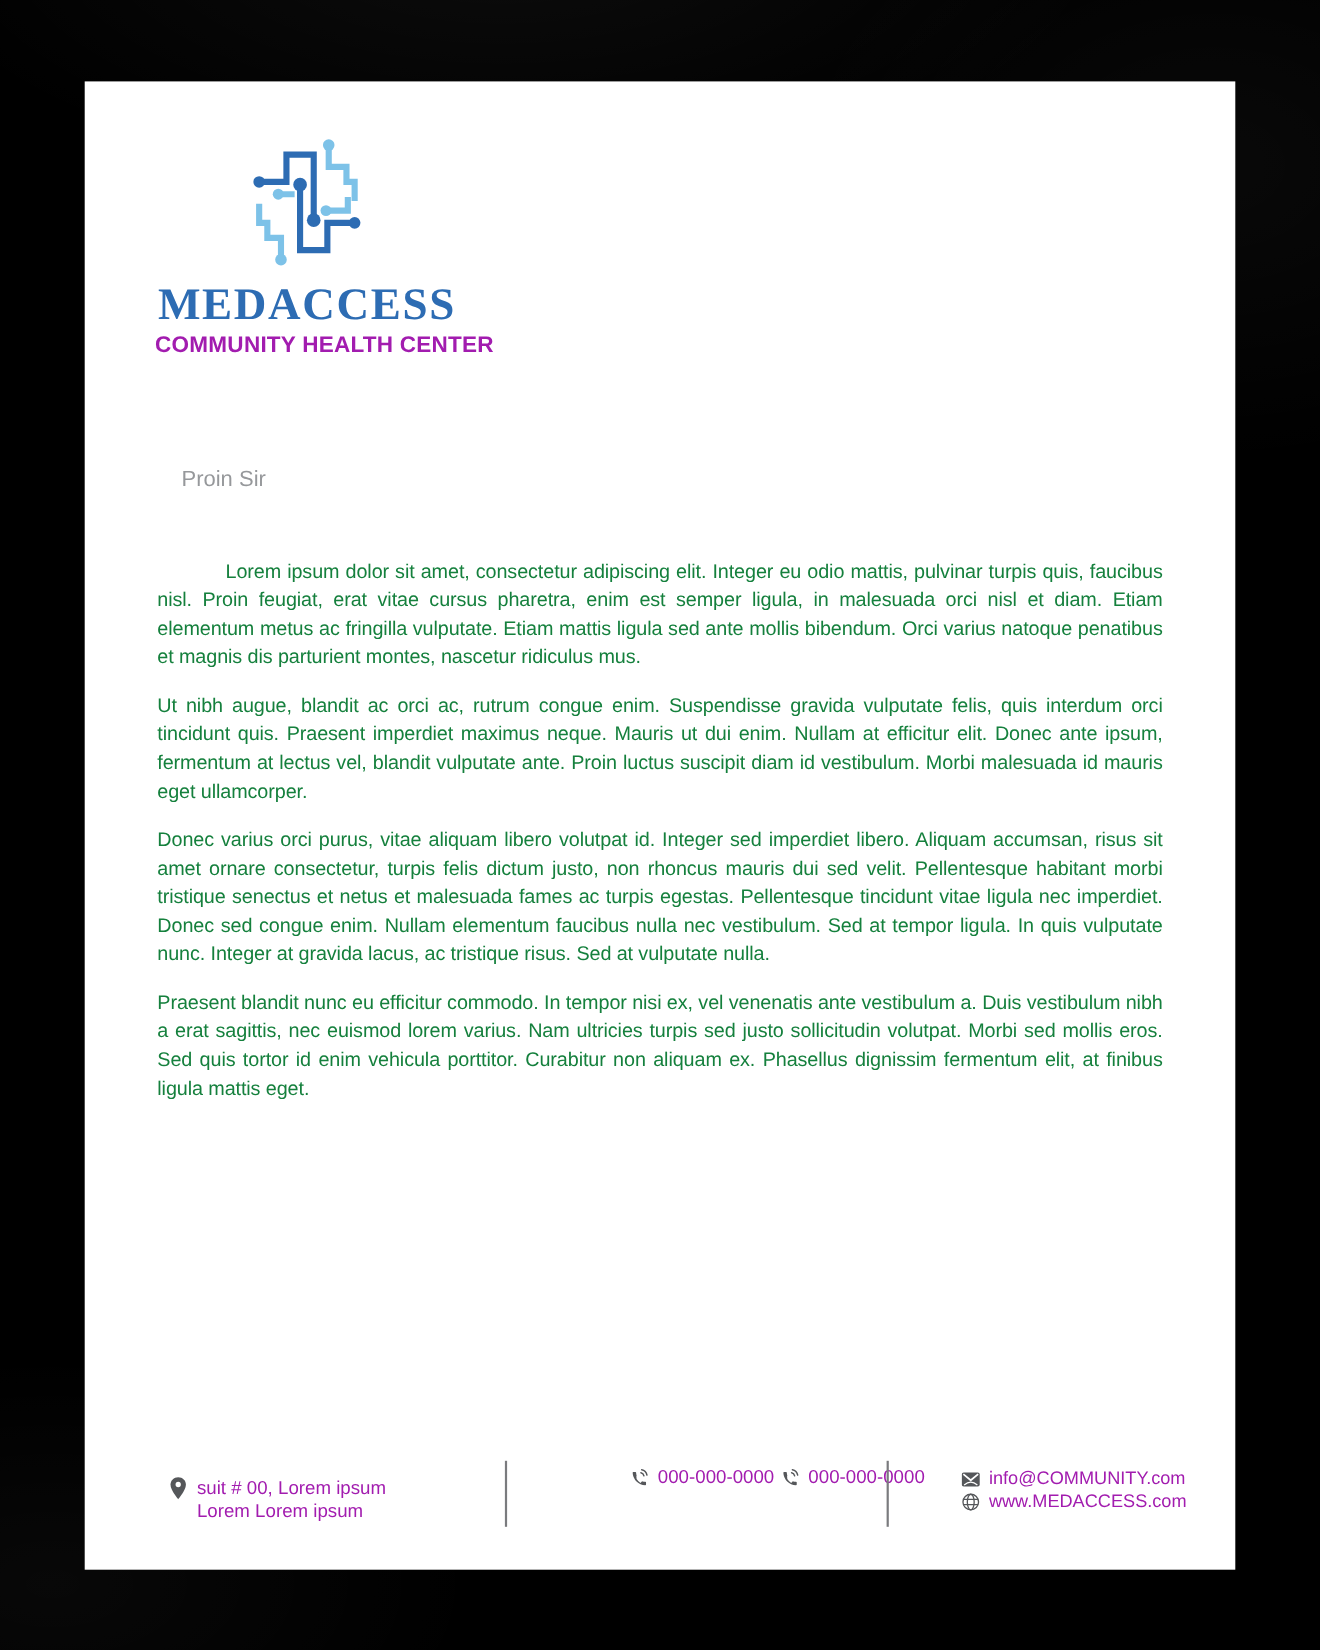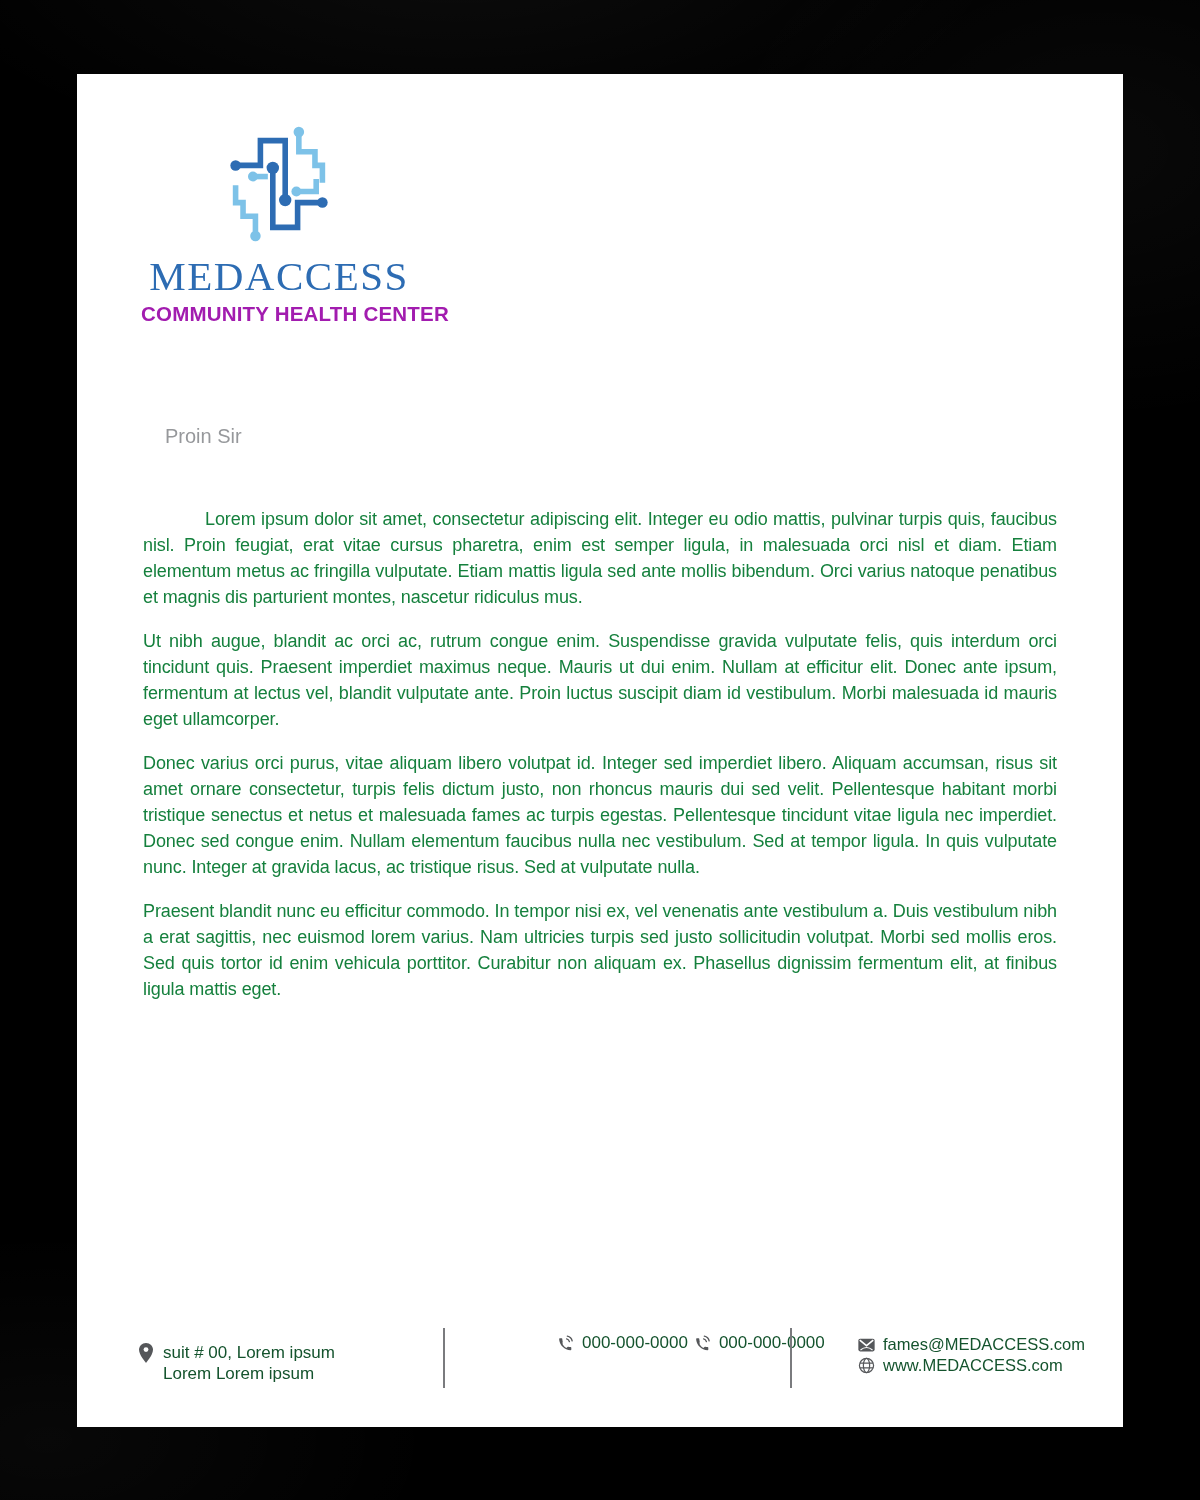--- a/index.html
+++ b/index.html
@@ -13,37 +13,37 @@
     font-family:"Liberation Sans", sans-serif;
   }
   .page{
     position:absolute;left:77px;top:74px;width:1046px;height:1353px;
     background:#ffffff;
   }
   
   .brand{position:absolute;left:64px;top:48px;width:276px;text-align:center;}
   .logo{display:block;width:136px;height:124px;margin:0 auto 10px;}
   .brand-title{
-    margin:0;font-family:"Liberation Serif", serif;font-weight:400;
+    margin:0;font-family:"Liberation Serif", serif;font-weight:700;
     font-size:41px;line-height:1;letter-spacing:1.5px;color:#2d6cb3;white-space:nowrap;
   }
   .brand-sub{
     margin-top:7px;font-weight:700;font-size:20.5px;line-height:1;
     letter-spacing:0.2px;color:#a21caf;white-space:nowrap;
   }
   
   .letter{position:absolute;left:66px;right:66px;top:350px;color:#a8aaad;}
   .salutation{margin:0 0 58px 22px;font-size:20px;color:#96989b;line-height:24px;}
   .para{
     margin:0 0 18px;font-size:18px;line-height:26px;letter-spacing:-0.1px;
     text-align:justify;color:#15803d;
   }
   .para.indent{text-indent:62px;}
   
-  .footer{position:absolute;left:0;top:1248px;width:100%;height:90px;color:#14532d;}
+  .footer{position:absolute;left:16px;top:1248px;width:100%;height:90px;color:#a21caf;}
   .vdiv{position:absolute;top:6px;width:2px;height:60px;background:#7a7b7e;}
   .vdiv.d1{left:366px;}
   .vdiv.d2{left:713px;}
   .f-address{position:absolute;left:61px;top:20px;display:flex;gap:9px;align-items:flex-start;}
   .f-address .lines{font-size:17px;line-height:21px;}
   .f-phones{position:absolute;left:480px;top:12px;display:flex;flex-direction:row;gap:6px;}
   .f-contact{position:absolute;left:781px;top:14px;display:flex;flex-direction:column;gap:4px;}
   .frow{display:flex;align-items:center;gap:8px;font-size:17px;line-height:17px;}
   .f-contact .frow{font-size:16.5px;}
   .icn{flex:0 0 auto;display:block;}
@@ -127,21 +127,21 @@
 
       <div class="vdiv d2"></div>
 
       <div class="f-contact">
         <div class="frow">
           <svg class="icn" width="17" height="14" viewBox="0 0 24 19" aria-hidden="true">
             <rect x="0.5" y="0.5" width="23" height="18" rx="2.5" fill="#55575a"></rect>
             <path d="M2.5,2.5 L12,10.5 L21.5,2.5" fill="none" stroke="#ffffff" stroke-width="2.2"></path>
             <path d="M3.5,16.5 Q12,9.5 20.5,16.5" fill="none" stroke="#ffffff" stroke-width="1.6"></path>
           </svg>
-          <span>fames@MEDACCESS.com</span>
+          <span>info@COMMUNITY.com</span>
         </div>
         <div class="frow">
           <svg class="icn" width="17" height="17" viewBox="0 0 24 24" aria-hidden="true">
             <g fill="none" stroke="#55575a" stroke-width="1.7">
               <circle cx="12" cy="12" r="10"></circle>
               <ellipse cx="12" cy="12" rx="4.4" ry="10"></ellipse>
               <path d="M2.6,8.6 H21.4 M2.6,15.4 H21.4"></path>
             </g>
           </svg>
           <span>www.MEDACCESS.com</span>

